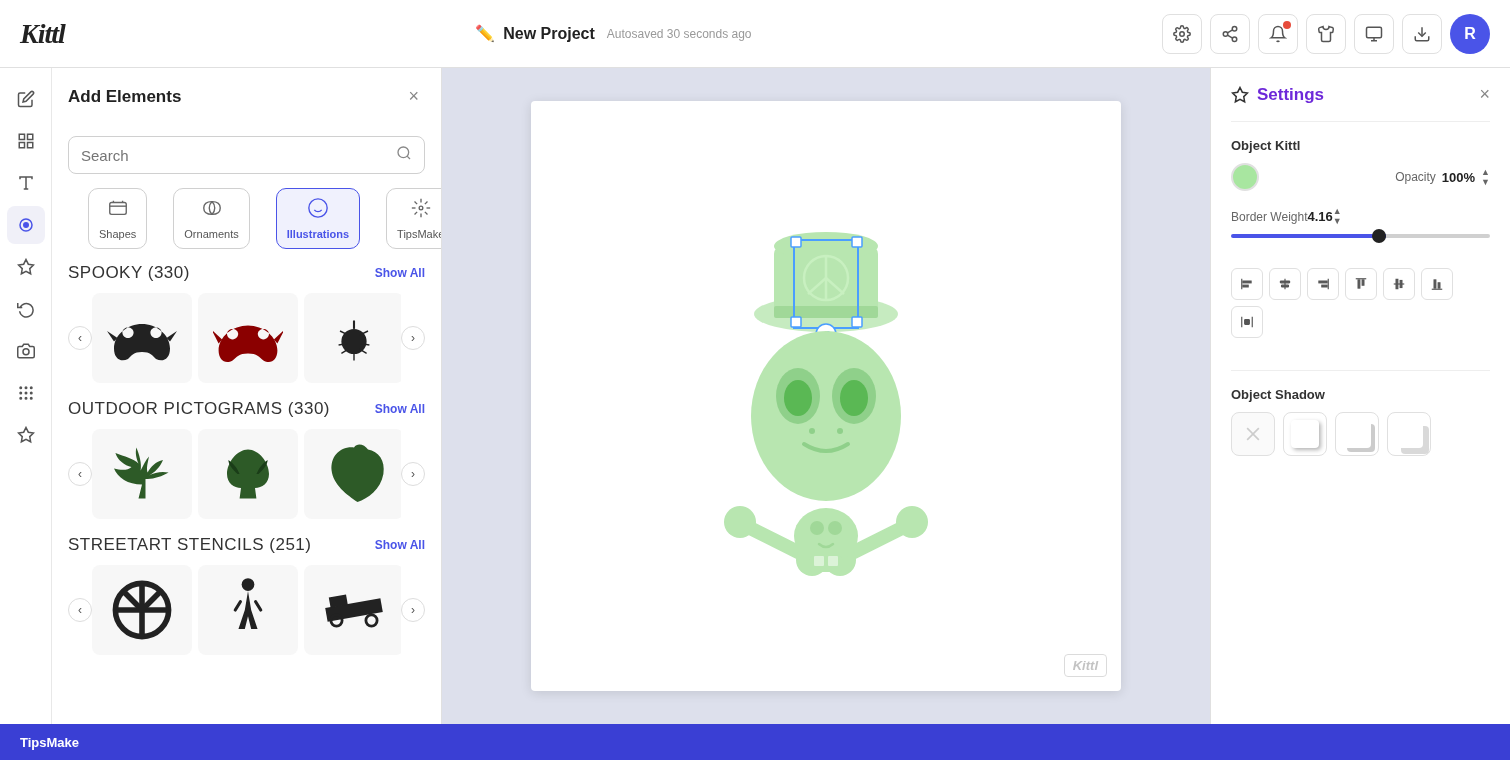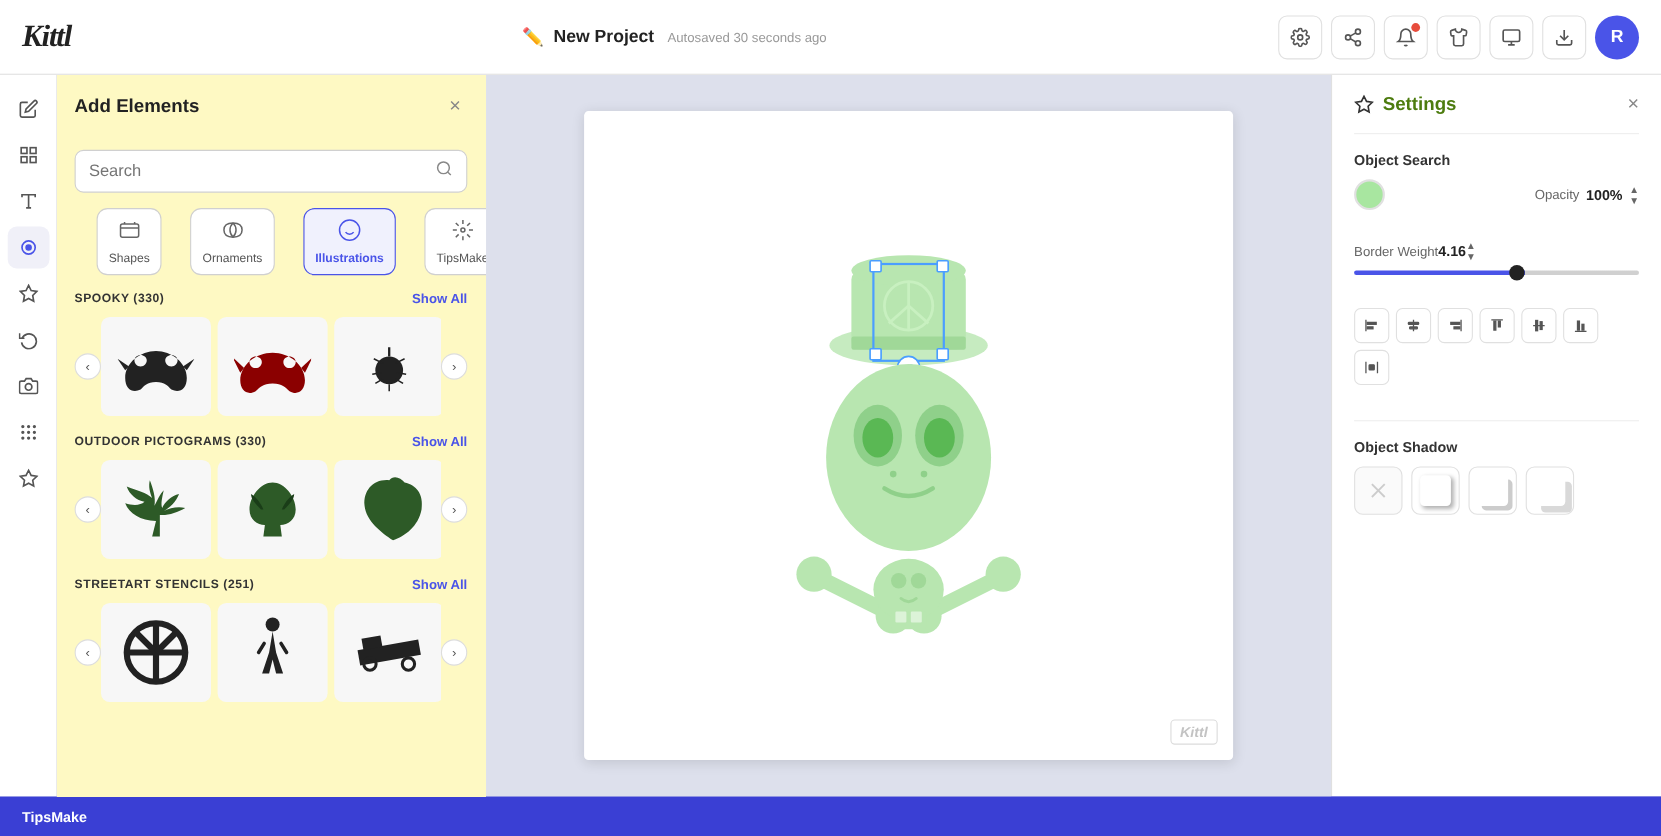--- a/index.html
+++ b/index.html
@@ -124,21 +124,21 @@
       background: transparent;
       border: none;
     }
     .sidebar-icon-btn:hover, .sidebar-icon-btn.active {
       background: #f0f0f8;
     }
 
     
     .add-elements-panel {
       width: 390px;
-      background: #fef9c3;
+      background: #ffffff;
       border-right: 1px solid #e0e0e0;
       display: flex;
       flex-direction: column;
       padding: 16px;
       overflow-y: auto;
       flex-shrink: 0;
     }
     .panel-header {
       display: flex;
       align-items: center;
@@ -211,22 +211,22 @@
     .section {
       margin-bottom: 16px;
     }
     .section-header {
       display: flex;
       align-items: center;
       justify-content: space-between;
       margin-bottom: 10px;
     }
     .section-title {
-      font-size: 11px;
-      font-weight: 700;
+      font-size: 17px;
+      font-weight: 400;
       color: #333;
       letter-spacing: 0.5px;
       text-transform: uppercase;
     }
     .show-all-btn {
       font-size: 12px;
       color: #4a54e8;
       background: none;
       border: none;
       cursor: pointer;
@@ -319,21 +319,21 @@
       flex-shrink: 0;
     }
     .settings-panel-header {
       display: flex;
       align-items: center;
       justify-content: space-between;
     }
     .settings-title {
       font-size: 17px;
       font-weight: 700;
-      color: #4d7c0f;
+      color: #6d28d9;
       display: flex;
       align-items: center;
       gap: 8px;
     }
     .settings-close {
       background: none;
       border: none;
       font-size: 18px;
       color: #888;
       cursor: pointer;
@@ -341,21 +341,20 @@
     .settings-section-title {
       font-size: 13px;
       font-weight: 600;
       color: #333;
       margin-bottom: 10px;
     }
     .color-row {
       display: flex;
       align-items: center;
       justify-content: space-between;
-      margin-bottom: 12px;
     }
     .color-swatch {
       width: 28px;
       height: 28px;
       border-radius: 50%;
       background: #a8e6a0;
       border: 2px solid #e0e0e0;
       cursor: pointer;
     }
     .opacity-control {
@@ -885,21 +884,21 @@
             <polygon points="12 2 15.09 8.26 22 9.27 17 14.14 18.18 21.02 12 17.77 5.82 21.02 7 14.14 2 9.27 8.91 8.26 12 2"></polygon>
           </svg>
         <span>Settings</span>
       </div>
       <button class="settings-close">×</button>
     </div>
 
     <div class="divider"></div>
 
     <div>
-      <div class="settings-section-title">Object Search</div>
+      <div class="settings-section-title">Object Kittl</div>
       <div class="color-row">
         <div class="color-swatch" style="background: #a8e6a0;"></div>
         <div class="opacity-control">
           <span class="opacity-label">Opacity</span>
           <span class="opacity-value">100%</span>
           <div class="opacity-arrows">
             <button class="opacity-arrow">▲</button>
             <button class="opacity-arrow">▼</button>
           </div>
         </div>

